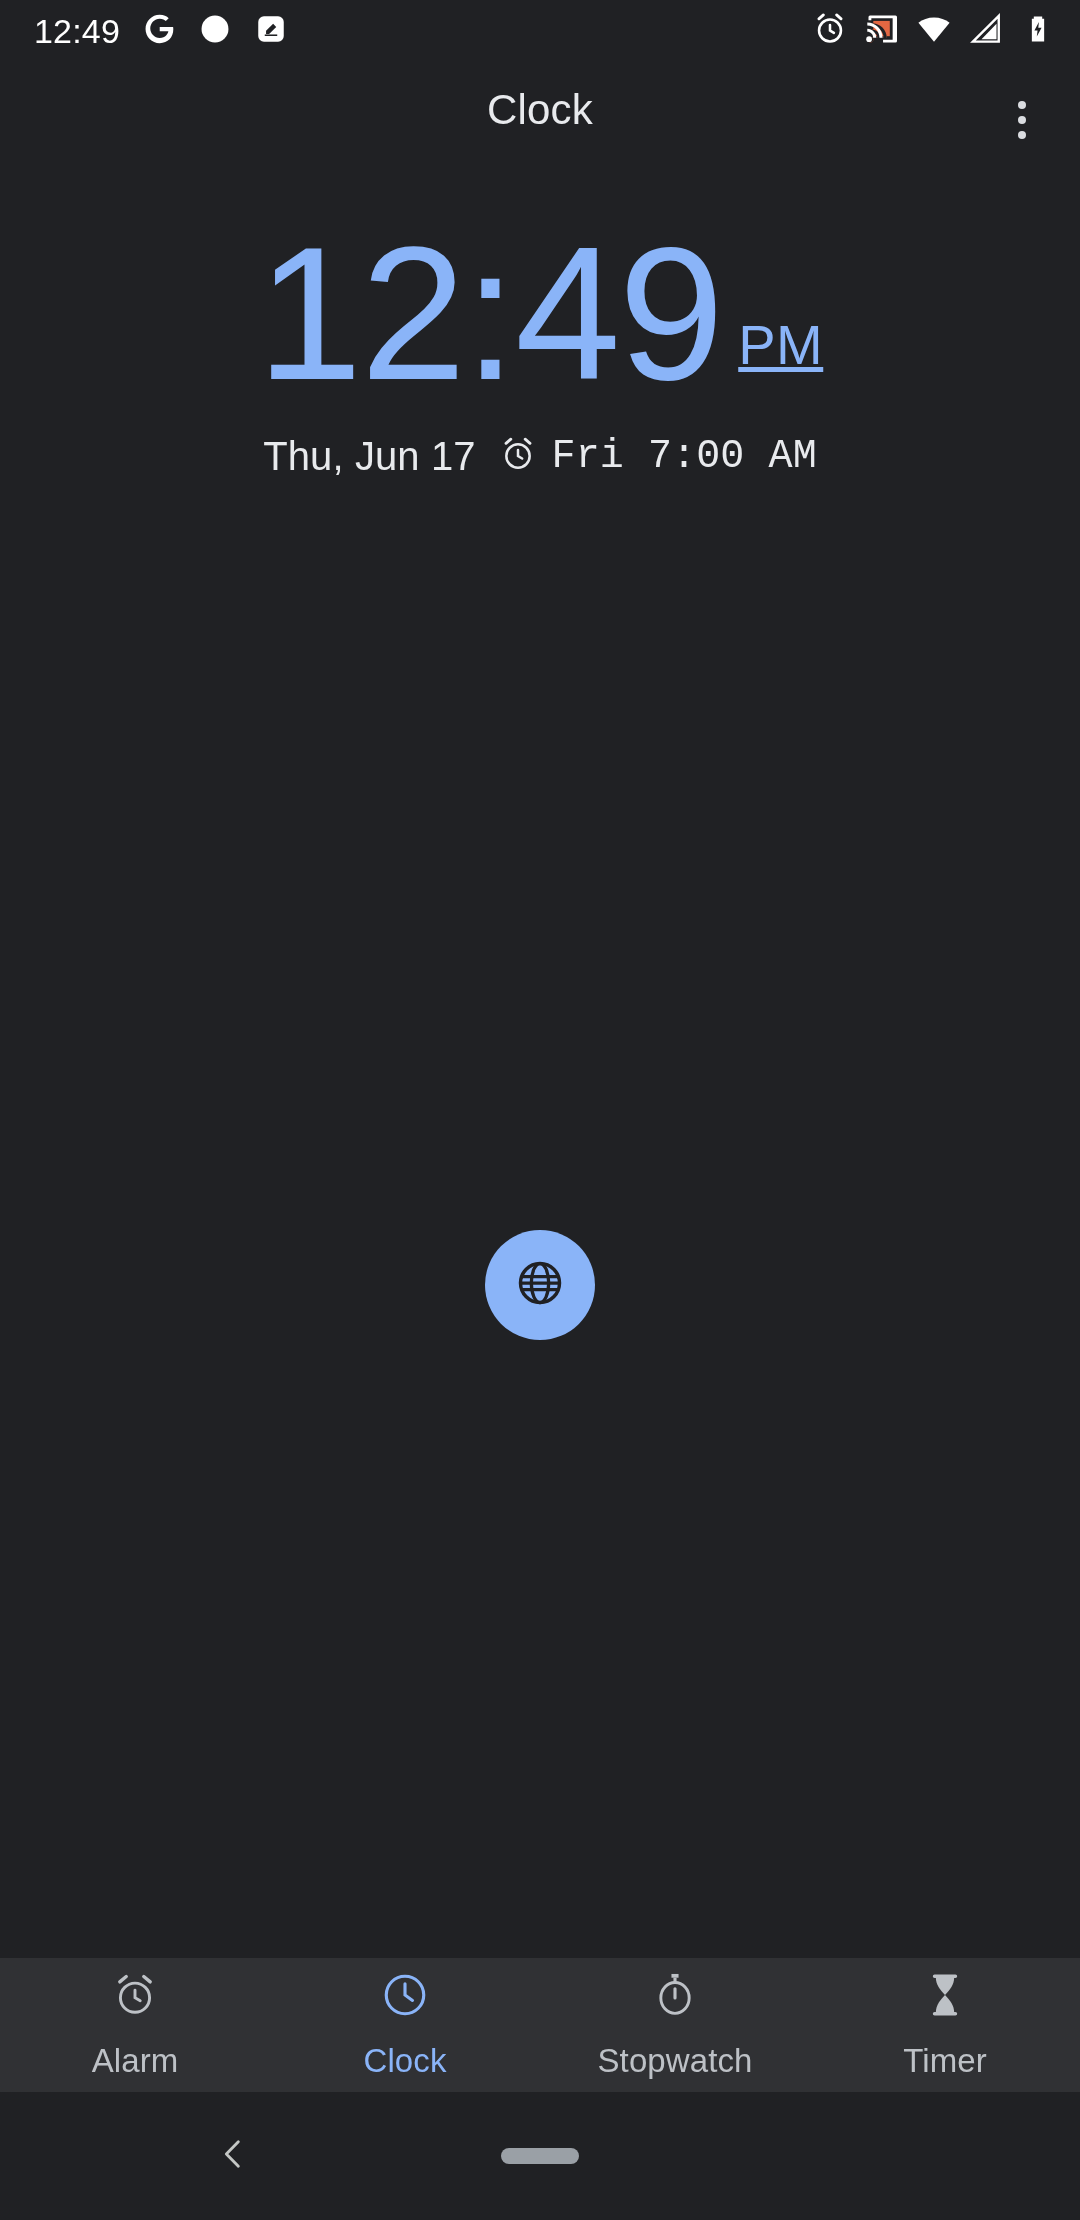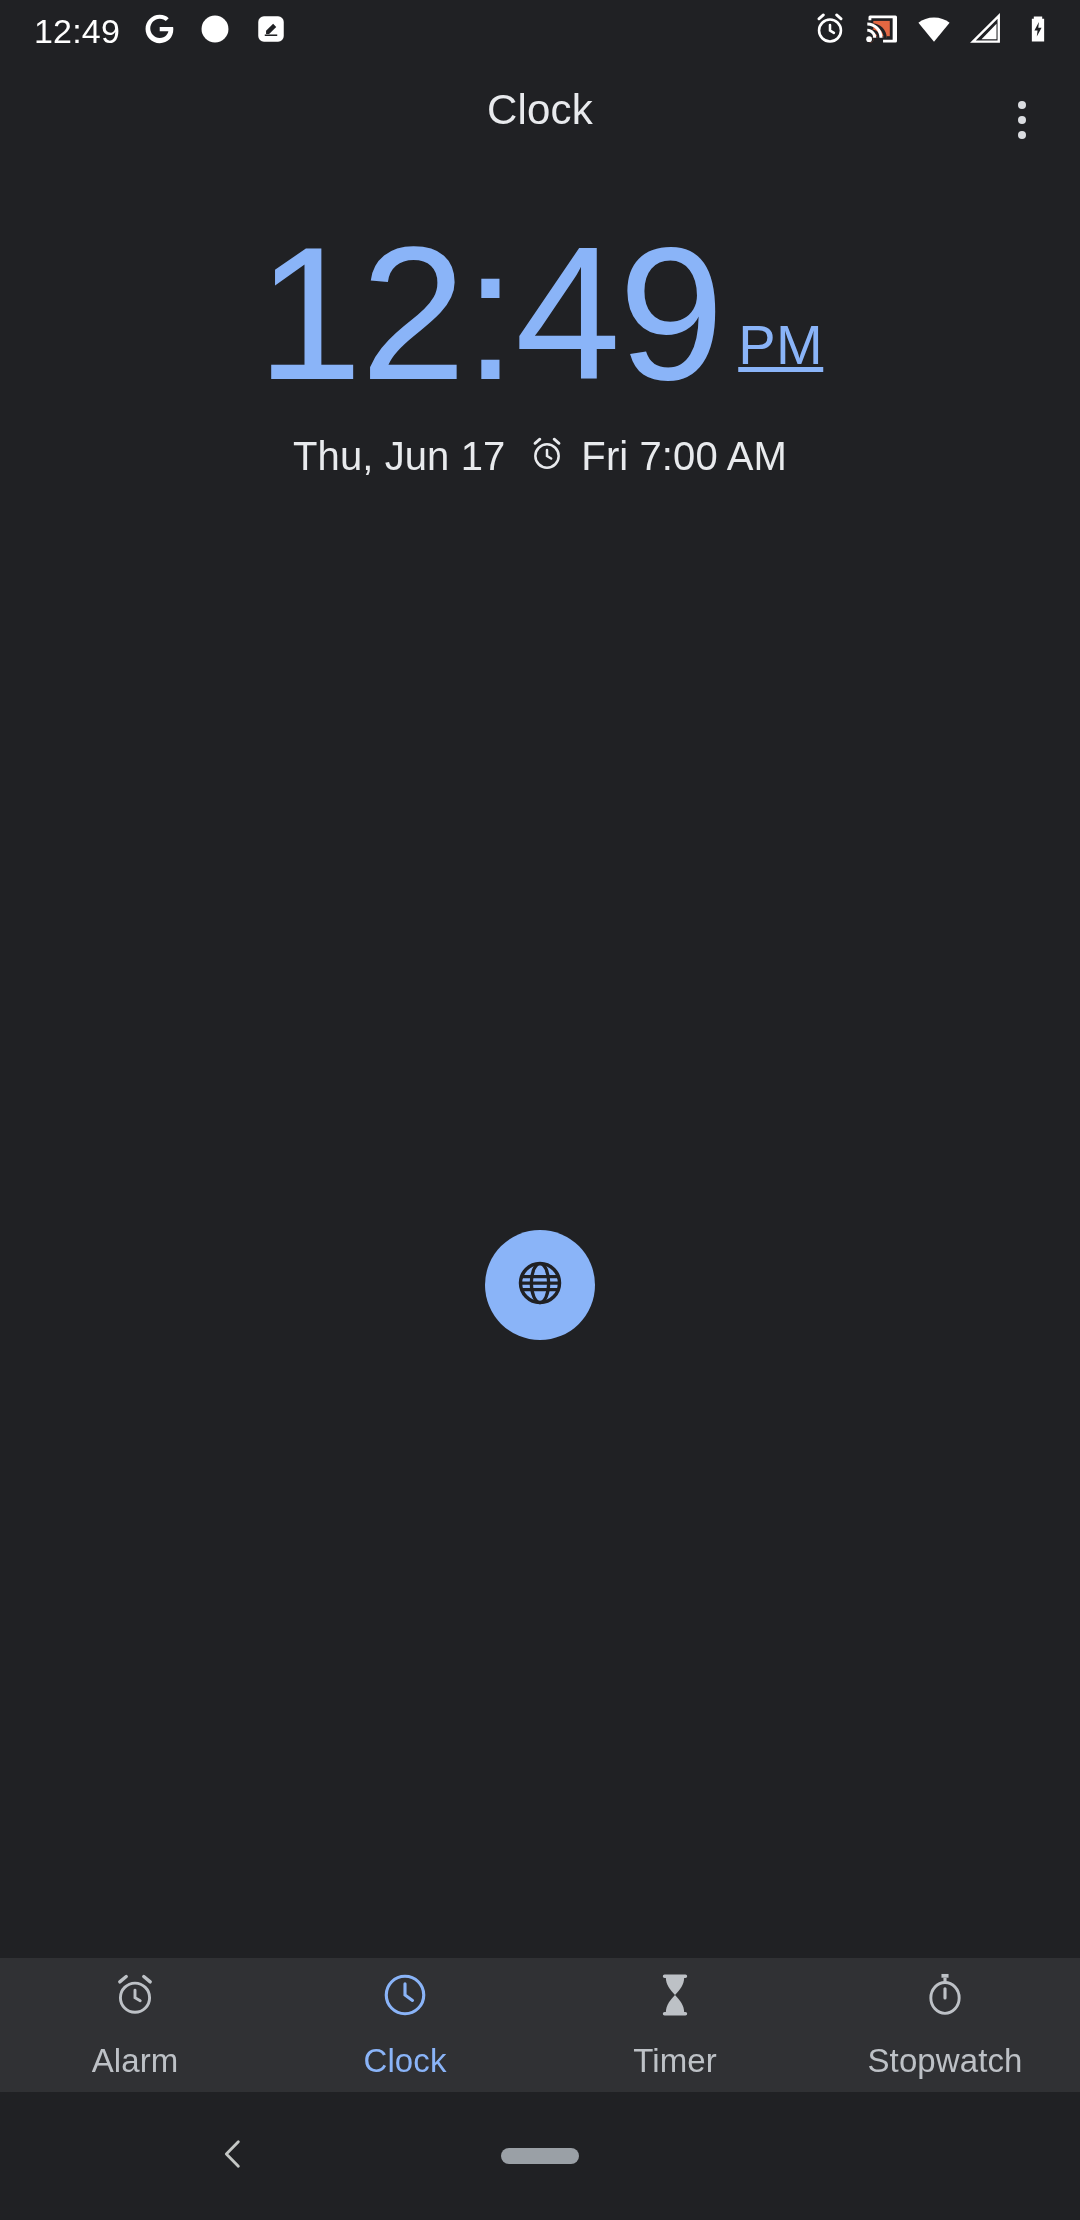--- a/index.html
+++ b/index.html
@@ -60,21 +60,21 @@
     color:#8ab4f8; font-size:56px; font-weight:400;
     margin-left:16px; margin-top:92px; letter-spacing:0.5px;text-decoration:underline;
   }
   #date-alarm-row {
     position:absolute; top:262px; left:0; width:1080px;
     display:flex; align-items:center; justify-content:center; gap:22px;
   }
   #date-text, #next-alarm-text {
     color:#e8eaed; font-size:40px; font-weight:400; letter-spacing:0.1px;
   }
-  #next-alarm-group { display:flex; align-items:flex-start; gap:14px; }
+  #next-alarm-group { display:flex; align-items:flex-start; gap:14px;font-family:Liberation Mono, monospace; }
 
   
   #fab-world-clock {
     position:absolute; left:50%; transform:translateX(-50%);
     top:1058px; width:110px; height:110px; border-radius:50%;
     background:#8ab4f8; display:flex; align-items:center;
     justify-content:center; cursor:pointer; border:none;
   }
 
   
@@ -244,38 +244,38 @@
         <circle cx="12" cy="12" r="9" fill="none" stroke="#8ab4f8" stroke-width="1.5"></circle>
         <path d="M12 6.6V12l3.6 2.6" fill="none" stroke="#8ab4f8" stroke-width="1.5" stroke-linecap="round"></path>
       </svg>
     </span>
     <span class="tab-label">Clock</span>
   </div>
 
   <div class="nav-tab inactive">
     <span class="tab-icon">
       <svg width="50" height="50" viewBox="0 0 24 24">
-        <path d="M7 3h10M7 21h10" stroke="#bdc1c6" stroke-width="1.7" stroke-linecap="round" fill="none"></path>
-        <path d="M7.6 3.6h8.8c0 3.4-2 5.9-4.4 8.4-2.4-2.5-4.4-5-4.4-8.4z" fill="#bdc1c6"></path>
-        <path d="M7.6 20.4h8.8c0-3.4-2-5.9-4.4-8.4-2.4 2.5-4.4 5-4.4 8.4z" fill="#bdc1c6"></path>
-      </svg>
-    </span>
-    <span class="tab-label">Timer</span>
-  </div>
-
-  <div class="nav-tab inactive">
-    <span class="tab-icon">
-      <svg width="50" height="50" viewBox="0 0 24 24">
         <ellipse cx="12" cy="13.4" rx="6.8" ry="7.4" fill="none" stroke="#bdc1c6" stroke-width="1.4"></ellipse>
         <path d="M12 9v4.4" stroke="#bdc1c6" stroke-width="1.5" stroke-linecap="round" fill="none"></path>
         <rect x="10.3" y="1.9" width="3.4" height="1.8" fill="#bdc1c6"></rect>
         <path d="M12 3.7v2.3" stroke="#bdc1c6" stroke-width="1.5" fill="none"></path>
       </svg>
     </span>
     <span class="tab-label">Stopwatch</span>
+  </div>
+
+  <div class="nav-tab inactive">
+    <span class="tab-icon">
+      <svg width="50" height="50" viewBox="0 0 24 24">
+        <path d="M7 3h10M7 21h10" stroke="#bdc1c6" stroke-width="1.7" stroke-linecap="round" fill="none"></path>
+        <path d="M7.6 3.6h8.8c0 3.4-2 5.9-4.4 8.4-2.4-2.5-4.4-5-4.4-8.4z" fill="#bdc1c6"></path>
+        <path d="M7.6 20.4h8.8c0-3.4-2-5.9-4.4-8.4-2.4 2.5-4.4 5-4.4 8.4z" fill="#bdc1c6"></path>
+      </svg>
+    </span>
+    <span class="tab-label">Timer</span>
   </div>
 
 </div>
 
 <div id="system-nav">
   <span id="sys-back">
     <svg width="40" height="40" viewBox="0 0 24 24">
       <path d="M14.6 4.6 7.4 12l7.2 7.4" fill="none" stroke="#c4c7c5" stroke-width="1.7" stroke-linecap="round" stroke-linejoin="round"></path>
     </svg>
   </span>

